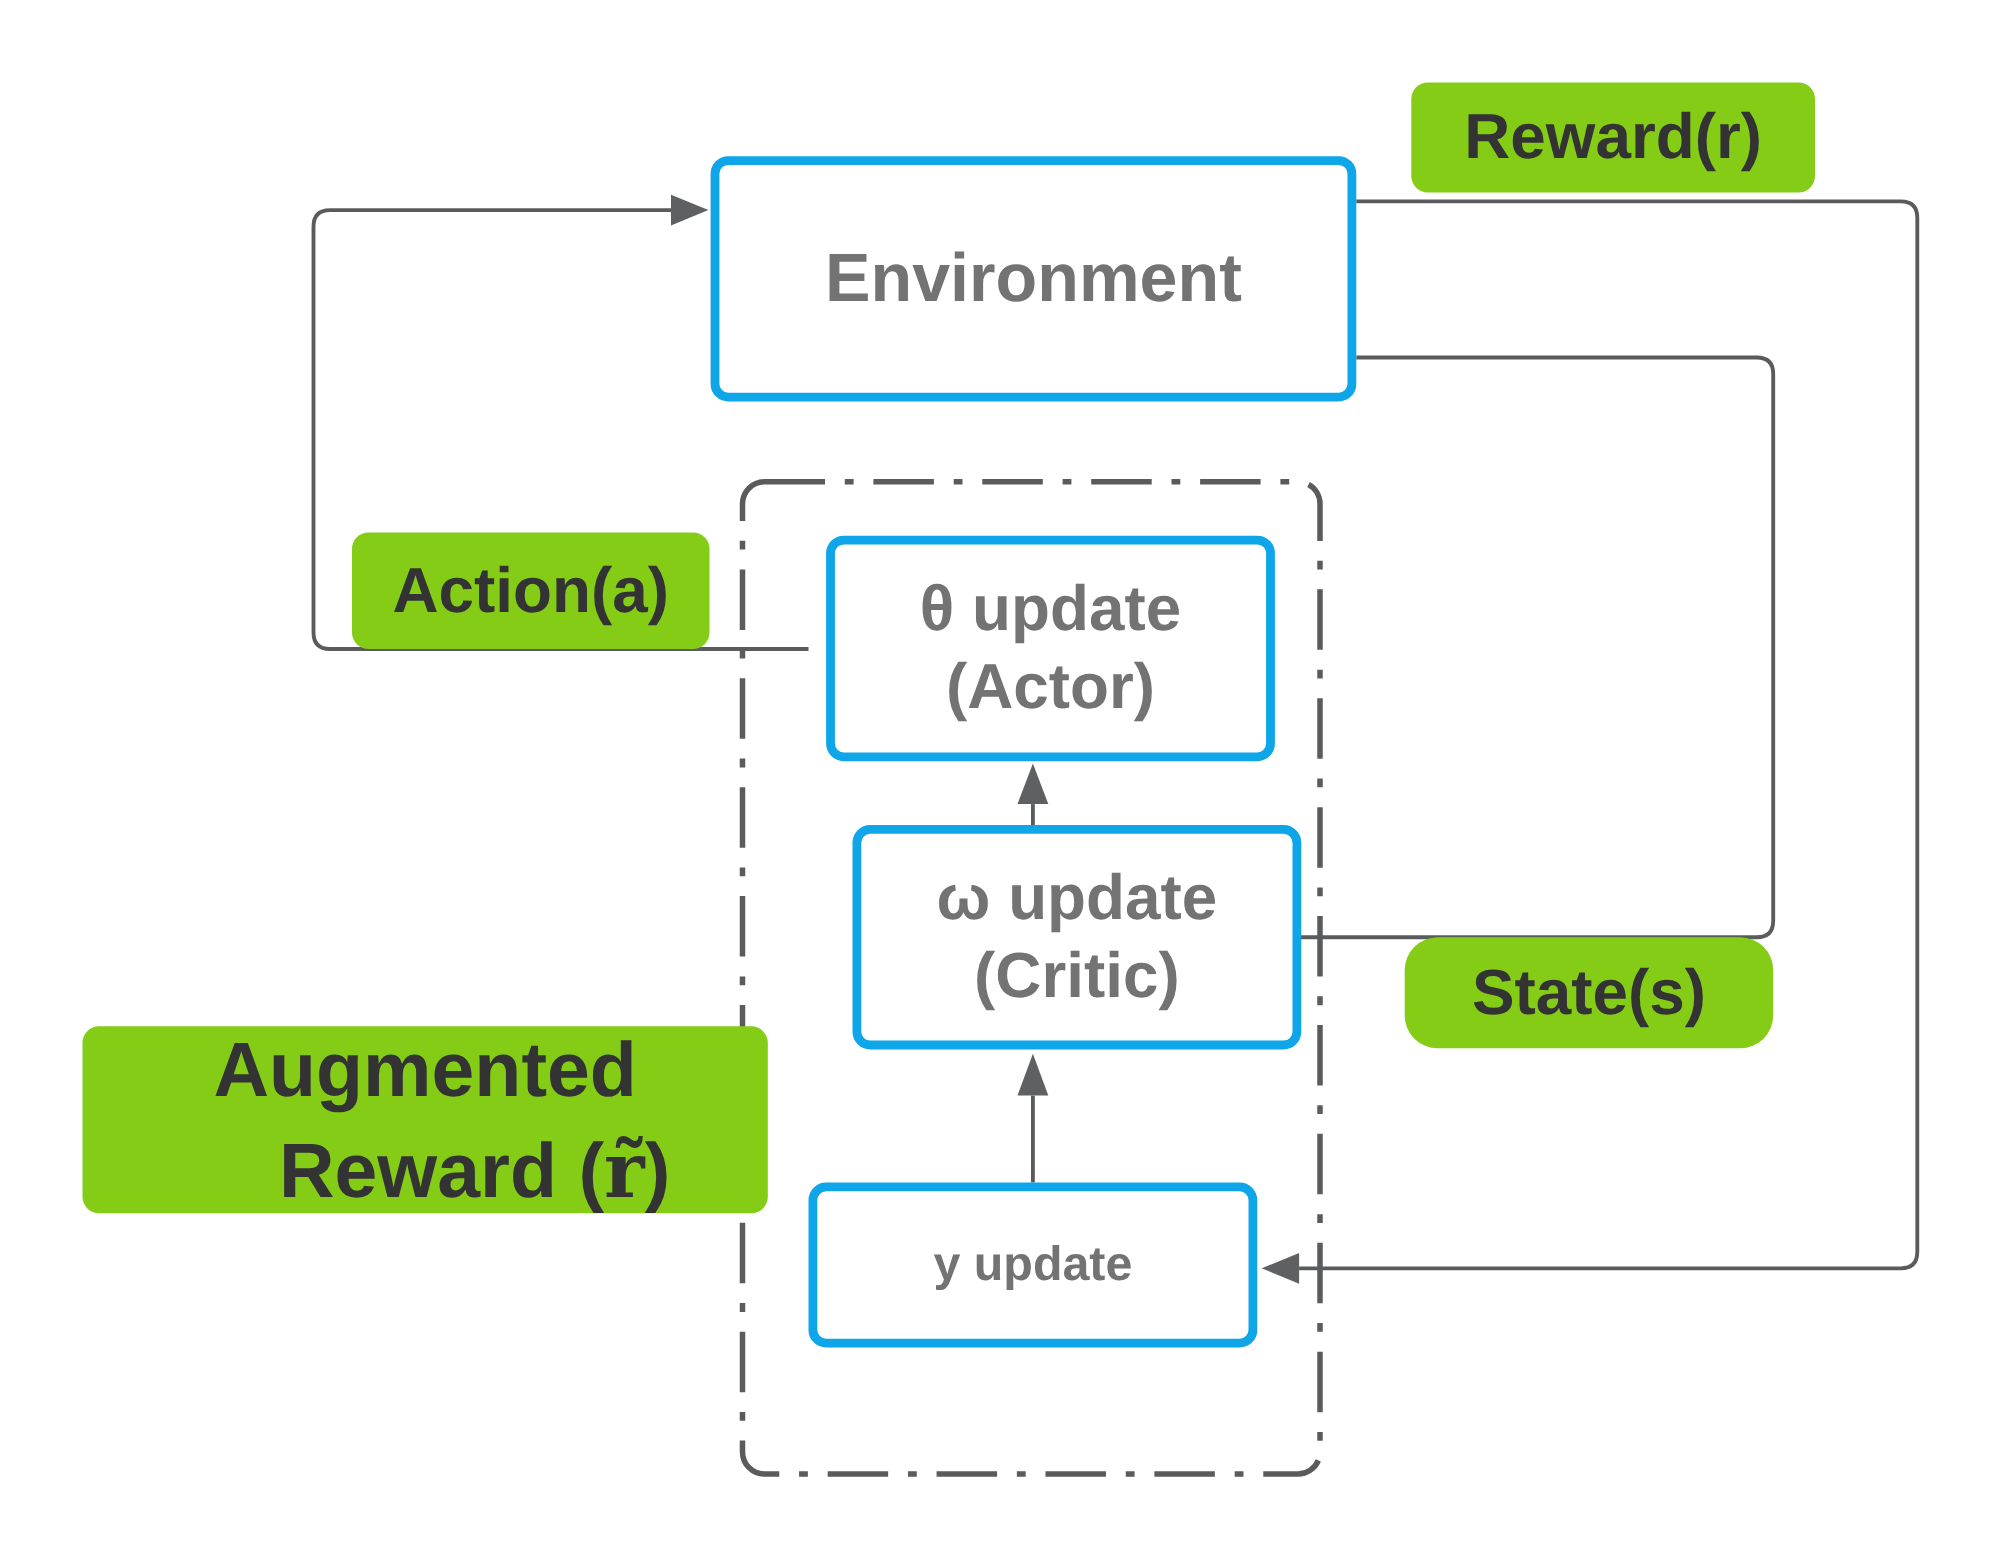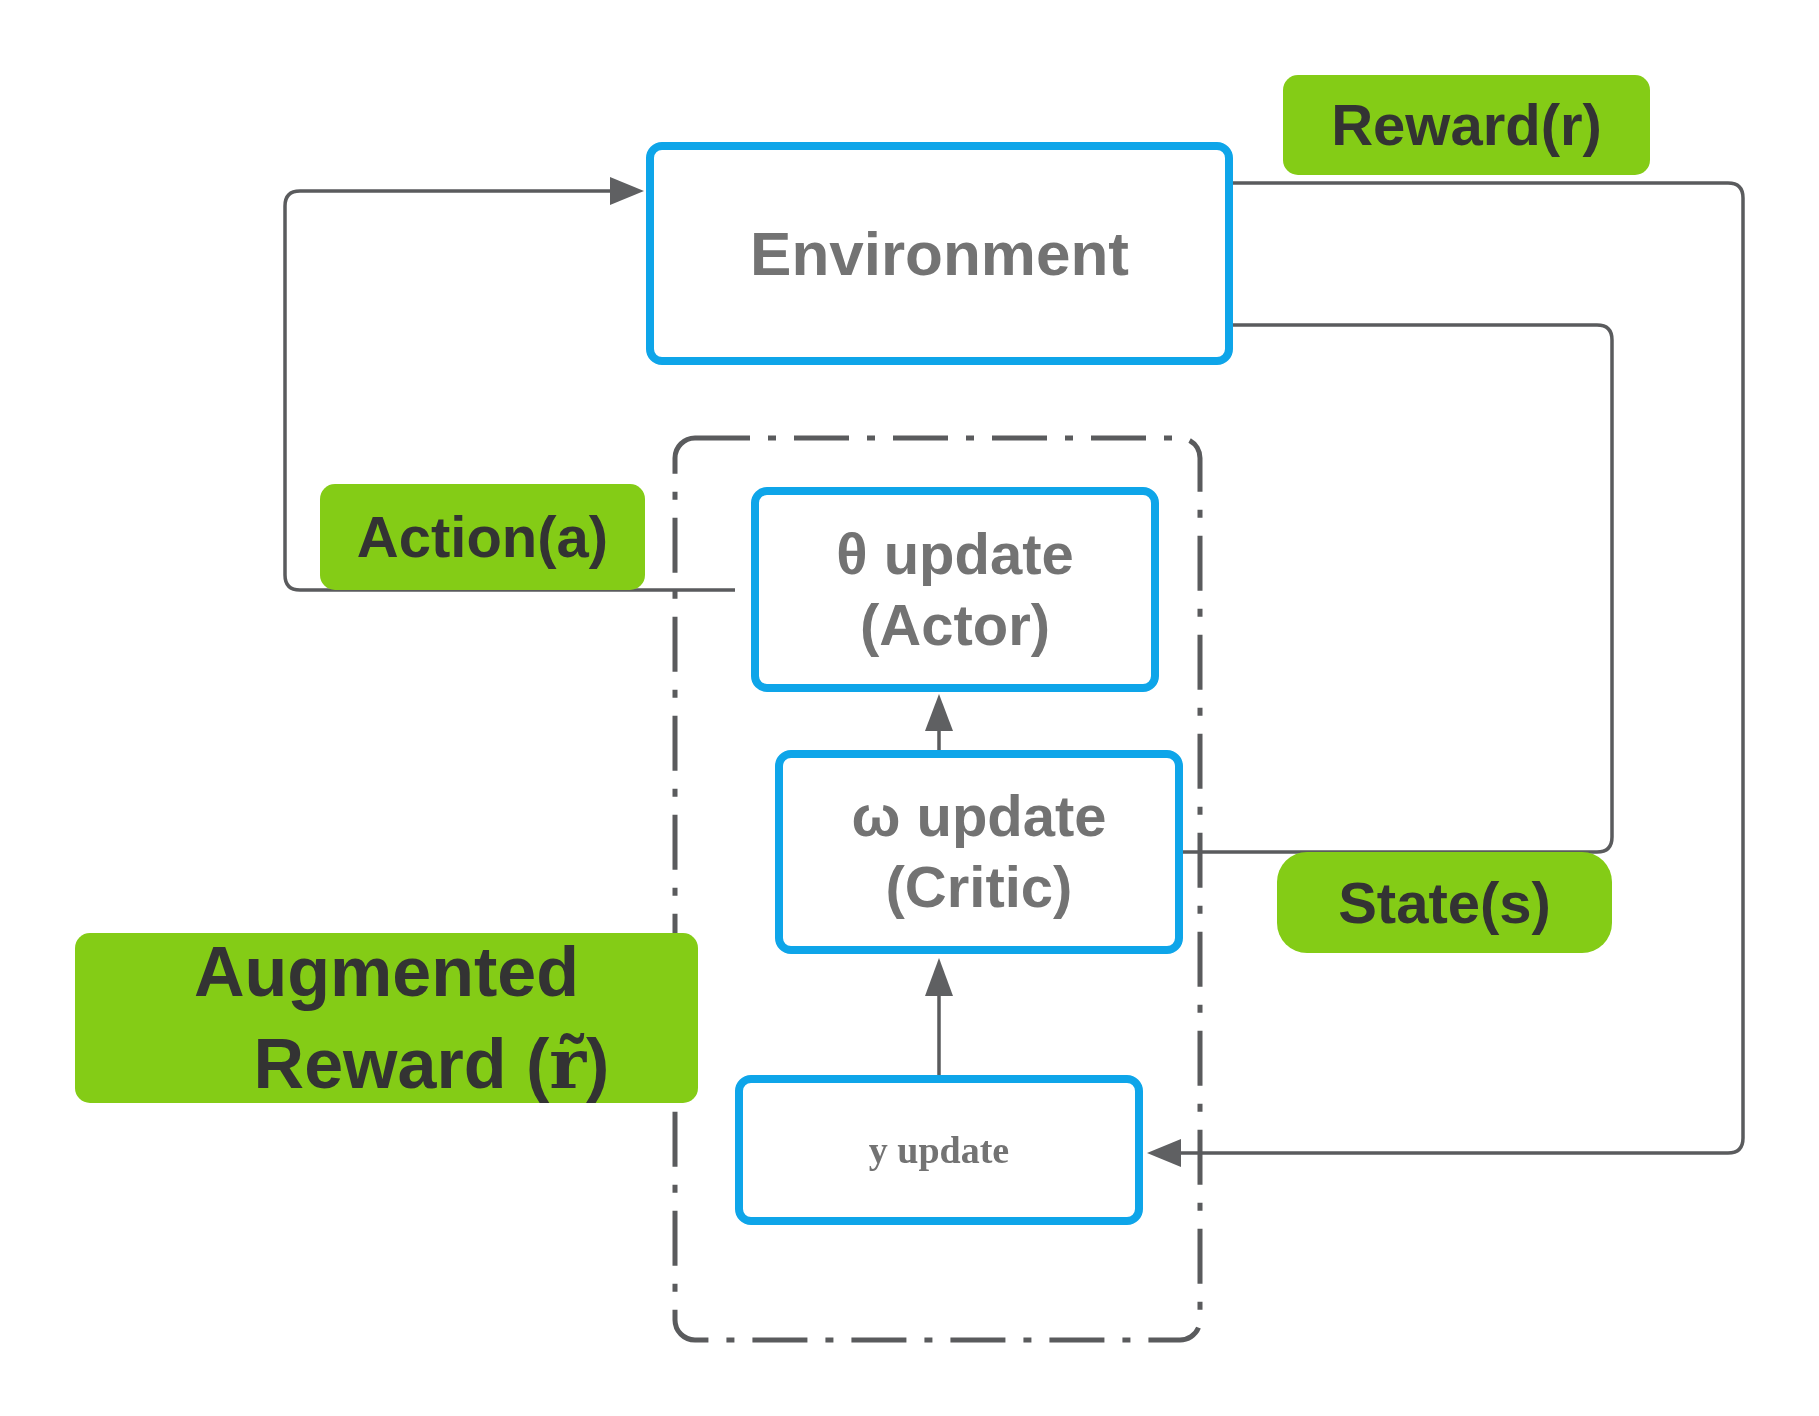--- a/index.html
+++ b/index.html
@@ -38,21 +38,21 @@
     justify-content:center;
     color:#333333;
     font-weight:bold;
     text-align:center;
     z-index:3;
     line-height:1.3;
   }
   #environment-node{left:646px;top:142px;width:587px;height:223px;font-size:62px;}
   #actor-node{left:735px;top:487px;width:408px;height:205px;font-size:58px;margin-left:16px;}
   #critic-node{left:775px;top:750px;width:408px;height:204px;font-size:58px;}
-  #y-update-node{left:735px;top:1075px;width:408px;height:150px;font-size:38px;font-family:Liberation Serif, serif;}
+  #y-update-node{left:735px;top:1075px;width:408px;height:150px;font-size:44px;}
   #reward-label{left:1283px;top:75px;width:367px;height:100px;font-size:58px;}
   #action-label{left:320px;top:484px;width:325px;height:106px;font-size:58px;align-items:center;}
   #state-label{left:1277px;top:852px;width:335px;height:101px;font-size:58px;border-radius:30px;}
   #augmented-label{left:75px;top:933px;width:623px;height:170px;font-size:70px;}
   #augmented-label .line2{transform:translateX(45px);}
   .serif-math{font-family:"DejaVu Serif","Liberation Serif",serif;}
 </style>
 </head>
 <body>
 

